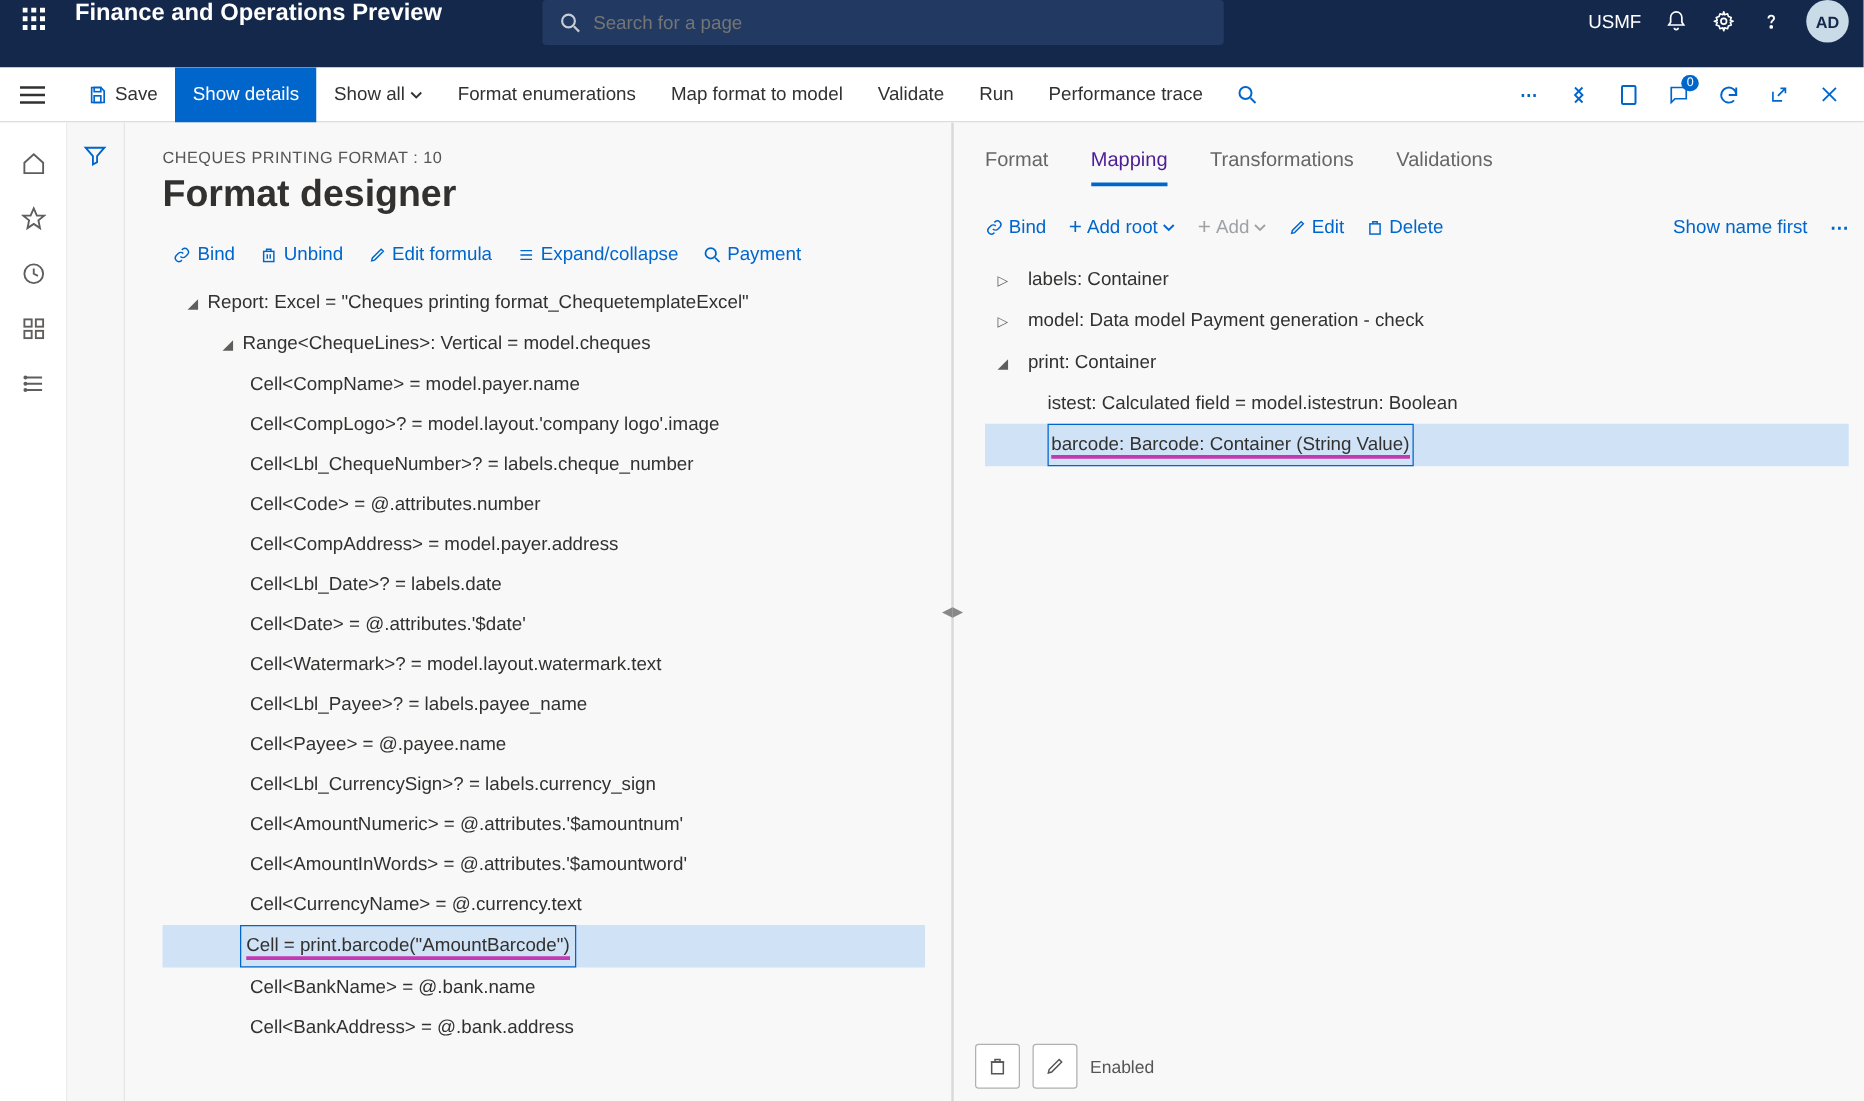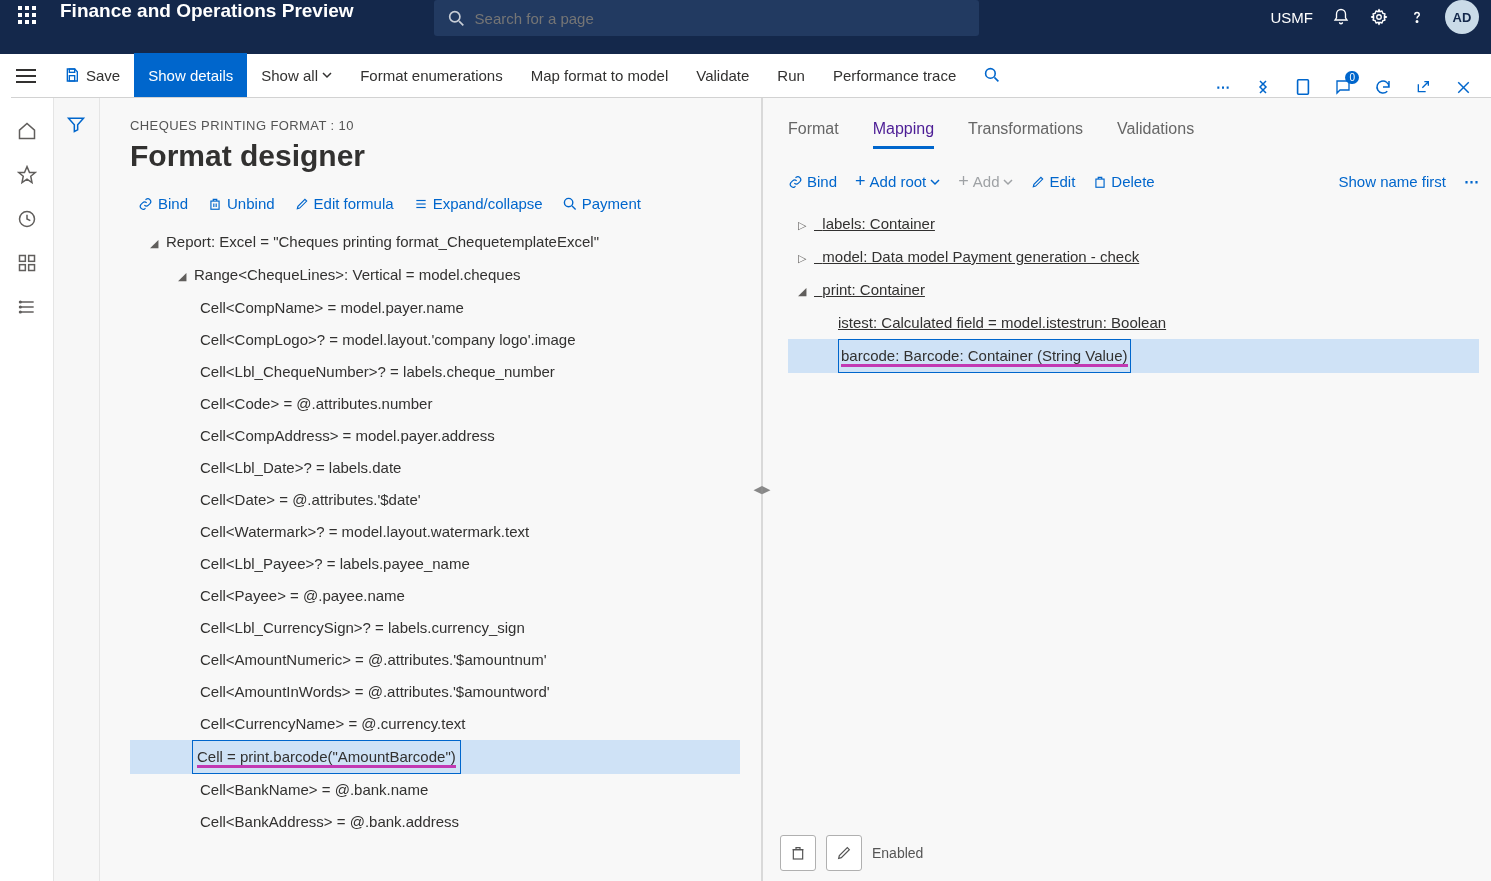--- a/index.html
+++ b/index.html
@@ -11,21 +11,21 @@
 .app-title { font-size:19px; font-weight:600; flex:0 0 auto; margin-right:80px; }
 .search-wrap { flex:0 0 545px; height:36px; background:#223a61; border-radius:3px; display:flex; align-items:center; padding:0 14px; color:#c7cdd6; }
 .search-wrap input { flex:1; background:transparent; border:0; outline:0; color:#fde047; font-size:15px; margin-left:10px; }
 .spacer { flex:1; }
 .top-right { display:flex; align-items:center; gap:18px; }
 .top-right span { cursor:pointer; font-size:15px; }
 .top-icon { width:20px; height:20px; display:inline-flex; align-items:center; justify-content:center; cursor:pointer; }
 .avatar { width:34px; height:34px; border-radius:50%; background:#cadbe8; color:#14284b; display:flex; align-items:center; justify-content:center; font-size:13px; font-weight:600; }
 
 
-.cmdbar { height:44px; background:#fff; border-bottom:1px solid #d2d2d2; display:flex; align-items:flex-end; padding-left:39px;margin-left:11px; }
+.cmdbar { height:44px; background:#fff; border-bottom:1px solid #d2d2d2; display:flex; align-items:center; padding-left:56px; }
 .cmd-btn { height:44px; display:flex; align-items:center; padding:0 14px; font-size:15px; color:#323130; cursor:pointer; }
 .cmd-btn.blue { background:#0066cc; color:#fff; }
 .cmd-right { margin-left:auto; display:flex; align-items:center; gap:20px; padding-right:18px; color:#0066cc; }
 .cmd-right .ic { width:20px; height:20px; cursor:pointer; display:flex; align-items:center; justify-content:center; position:relative; }
 .badge { position:absolute; top:-6px; right:-6px; background:#0066cc; color:#fff; font-size:10px; border-radius:8px; padding:1px 4px; }
 
 
 .leftrail { position:absolute; left:0; top:98px; bottom:0; width:54px; background:#fff; border-right:1px solid #e5e5e5; display:flex; flex-direction:column; align-items:center; gap:22px; padding-top:22px; }
 .leftrail .ricon { width:22px; height:22px; cursor:pointer; display:flex; align-items:center; justify-content:center; color:#605e5c; }
 
@@ -53,21 +53,21 @@
 .divider .handle { position:relative; z-index:1; color:#888; font-size:11px; }
 
 .rightpane { flex:1; padding:22px 12px 0 22px; display:flex; flex-direction:column; }
 .rtabs { display:flex; gap:34px; font-size:16px; color:#666; margin-bottom:22px; }
 .rtabs .tab { cursor:pointer; padding-bottom:8px; }
 .rtabs .tab.active { color:#4c1d95; border-bottom:3px solid #0066cc; }
 .rtoolbar { display:flex; gap:18px; align-items:center; font-size:15px; color:#0066cc; margin-bottom:16px; }
 .rtoolbar .rt { cursor:pointer; display:flex; align-items:center; gap:4px; }
 .rtoolbar .rt.dis { color:#9fa2a5; cursor:default; }
 .rtoolbar .showfirst { margin-left:auto;text-align:right; }
-.rtree { font-size:15px; line-height:32px;text-decoration:underline; }
+.rtree { font-size:15px; line-height:32px; }
 .rrow { cursor:pointer; }
 .rrow.sel { background:#cfe2f6; }
 .rrow.sel .box { border:1px solid #0066cc; display:inline-block; padding:0 2px; }
 .rrow .pink { border-bottom:3px solid #c239b3; }
 
 .bottombar { position:absolute; bottom:10px; left:780px; right:10px; display:flex; align-items:center; gap:10px; }
 .sqbtn { width:36px; height:36px; border:1px solid #b0b0b0; background:#fff; border-radius:3px; display:flex; align-items:center; justify-content:center; cursor:pointer; color:#555; }
 .enabled-label { font-size:14px; color:#555; }
 
 svg { display:block; }

